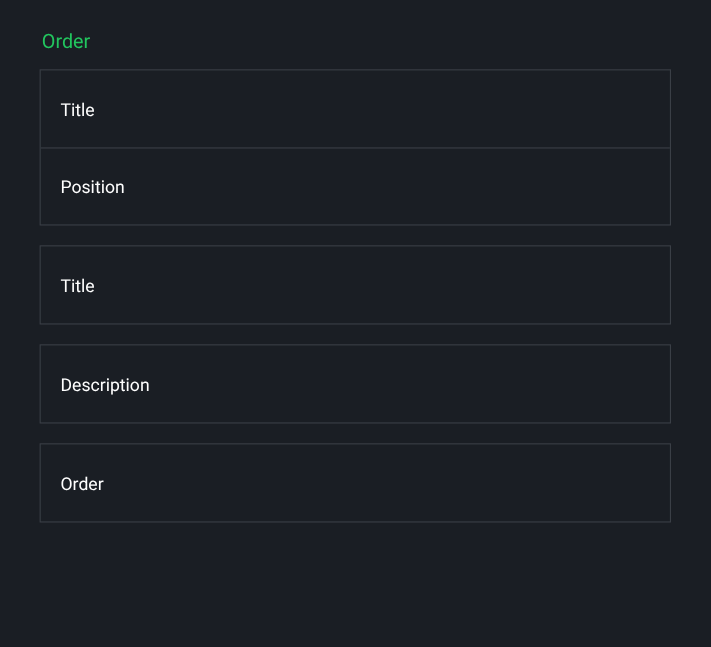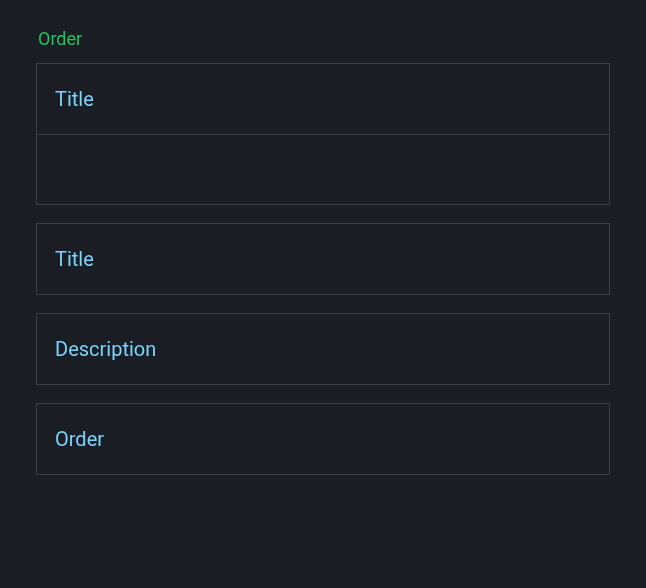--- a/index.html
+++ b/index.html
@@ -28,22 +28,22 @@
     .row {
       display: flex;
       align-items: center;
       padding: 20px 18px;
       min-height: 70px;
     }
     .row + .row {
       border-top: 1px solid #3a3f46;
     }
     .row-label {
-      font-size: 20px;
-      color: #7dd3fc;
+      font-size: 16px;
+      color: #ffffff;
       flex: 0 0 auto;
       min-width: 200px;
     }
     .select-wrap {
       flex: 1;
       display: flex;
       justify-content: flex-end;
     }
     .select {
       width: 280px;
@@ -72,20 +72,21 @@
 </head>
 <body>
 
 <div class="section-label">Order</div>
 
 <div class="group">
   <div class="row">
     <div class="row-label">Title</div>
   </div>
   <div class="row">
+    <div class="row-label">Position</div>
   </div>
 </div>
 
 <div class="group">
   <div class="row">
     <div class="row-label">Title</div>
   </div>
 </div>
 
 <div class="group">

